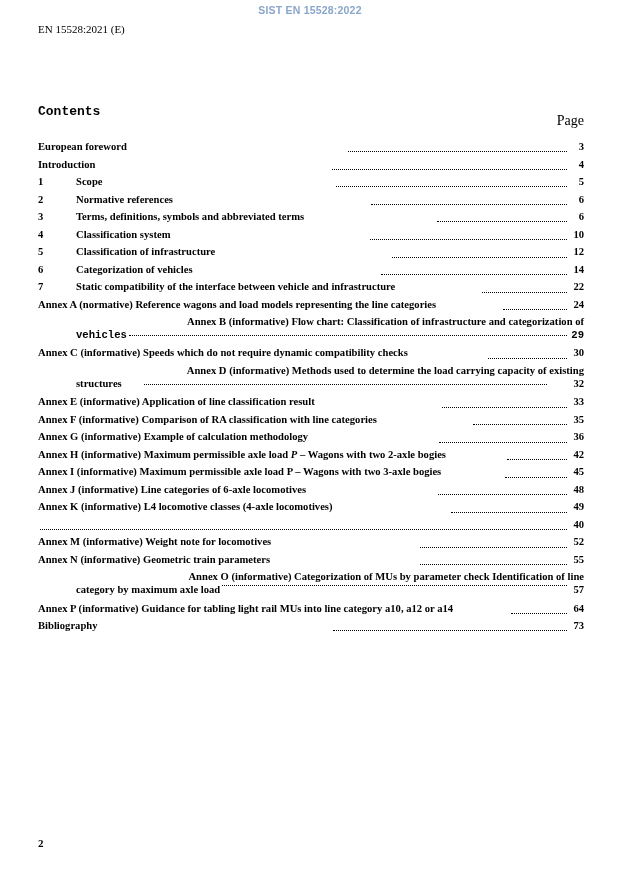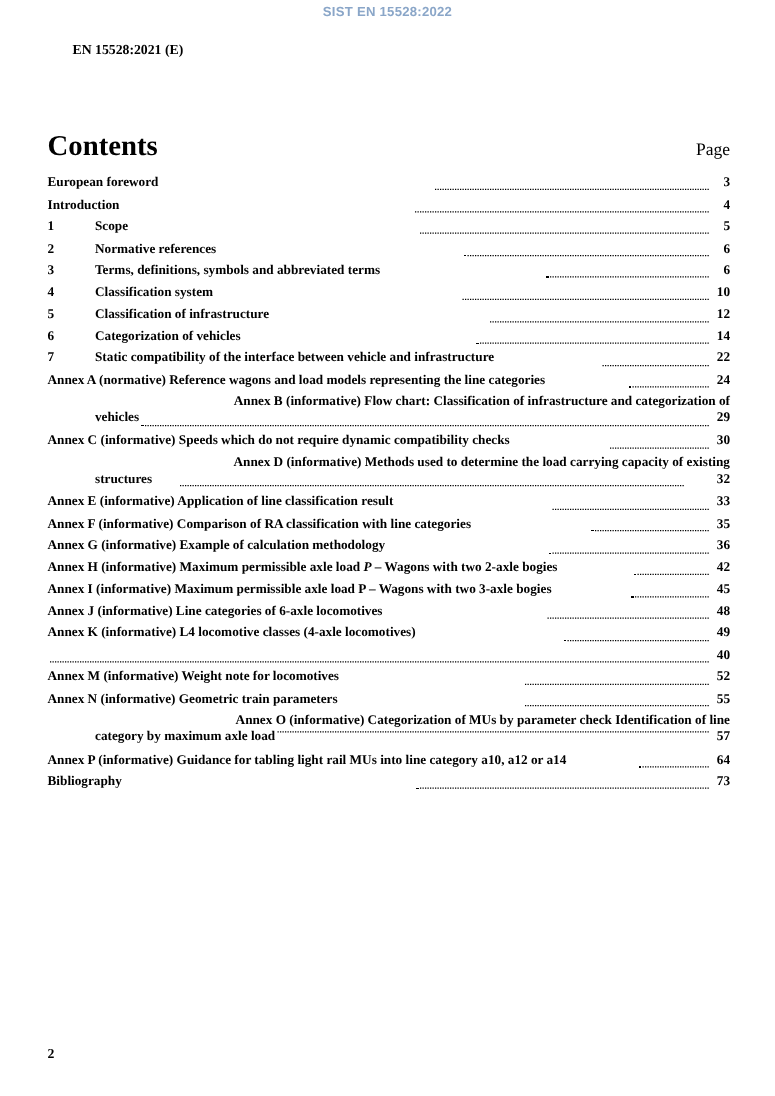--- a/index.html
+++ b/index.html
@@ -29,34 +29,33 @@
     width: 620px;
     text-align: center;
     font-family: "Liberation Sans", sans-serif;
     font-size: 10.5px;
     font-weight: bold;
     color: #8aa6c8;
     letter-spacing: 0.2px;
   }
   .doc-id {
     position: absolute;
-    top: 34px;
+    top: 23px;
     left: 38px;
     font-family: "Liberation Serif", serif;
     font-size: 11px;
-    font-weight: bold;
+    font-weight: normal;
     color: #000;
-    margin-left: 20px;
   }
   .contents-head {
     position: absolute;
     top: 104px;
     left: 38px;
-    font-family: Liberation Serif, serif;
-    font-size: 23px;
+    font-family: Liberation Mono, monospace;
+    font-size: 13px;
     font-weight: bold;
   }
   .page-label {
     position: absolute;
     top: 113px;
     right: 36px;
     font-family: "Liberation Serif", serif;
     font-size: 14px;
   }
   .toc {
@@ -215,40 +214,40 @@
         <div class="entry-body">
           <div class="title-wrap"><span class="title-inline">Annex A (normative)  Reference wagons and load models representing the line categories</span></div>
           <span class="dots"></span>
           <span class="pg">24</span>
         </div>
       </div>
       <div class="toc-entry">
         <div class="entry-body">
           <div class="title-wrap">
             <span class="title-line">Annex B (informative)  Flow chart: Classification of infrastructure and categorization of</span>
-            <span class="title-line2" style="display: flex; align-items: flex-end;">
+            <span class="title-line2" style="display: flex; align-items: center; font-family: Liberation Mono, monospace;">
               <span class="title-inline">vehicles</span>
               <span class="dots"></span>
               <span class="pg">29</span>
             </span>
           </div>
         </div>
       </div>
       <div class="toc-entry tight">
         <div class="entry-body">
           <div class="title-wrap"><span class="title-inline">Annex C (informative)  Speeds which do not require dynamic compatibility checks</span></div>
           <span class="dots"></span>
           <span class="pg">30</span>
         </div>
       </div>
       <div class="toc-entry">
         <div class="entry-body">
           <div class="title-wrap">
             <span class="title-line">Annex D (informative)  Methods used to determine the load carrying capacity of existing</span>
-            <span class="title-line2" style="display: flex; align-items: flex-end; gap: 20px;">
+            <span class="title-line2" style="display: flex; align-items: center; gap: 20px;">
               <span class="title-inline">structures</span>
               <span class="dots"></span>
               <span class="pg">32</span>
             </span>
           </div>
         </div>
       </div>
       <div class="toc-entry tight">
         <div class="entry-body">
           <div class="title-wrap"><span class="title-inline">Annex E (informative)  Application of line classification result</span></div>

